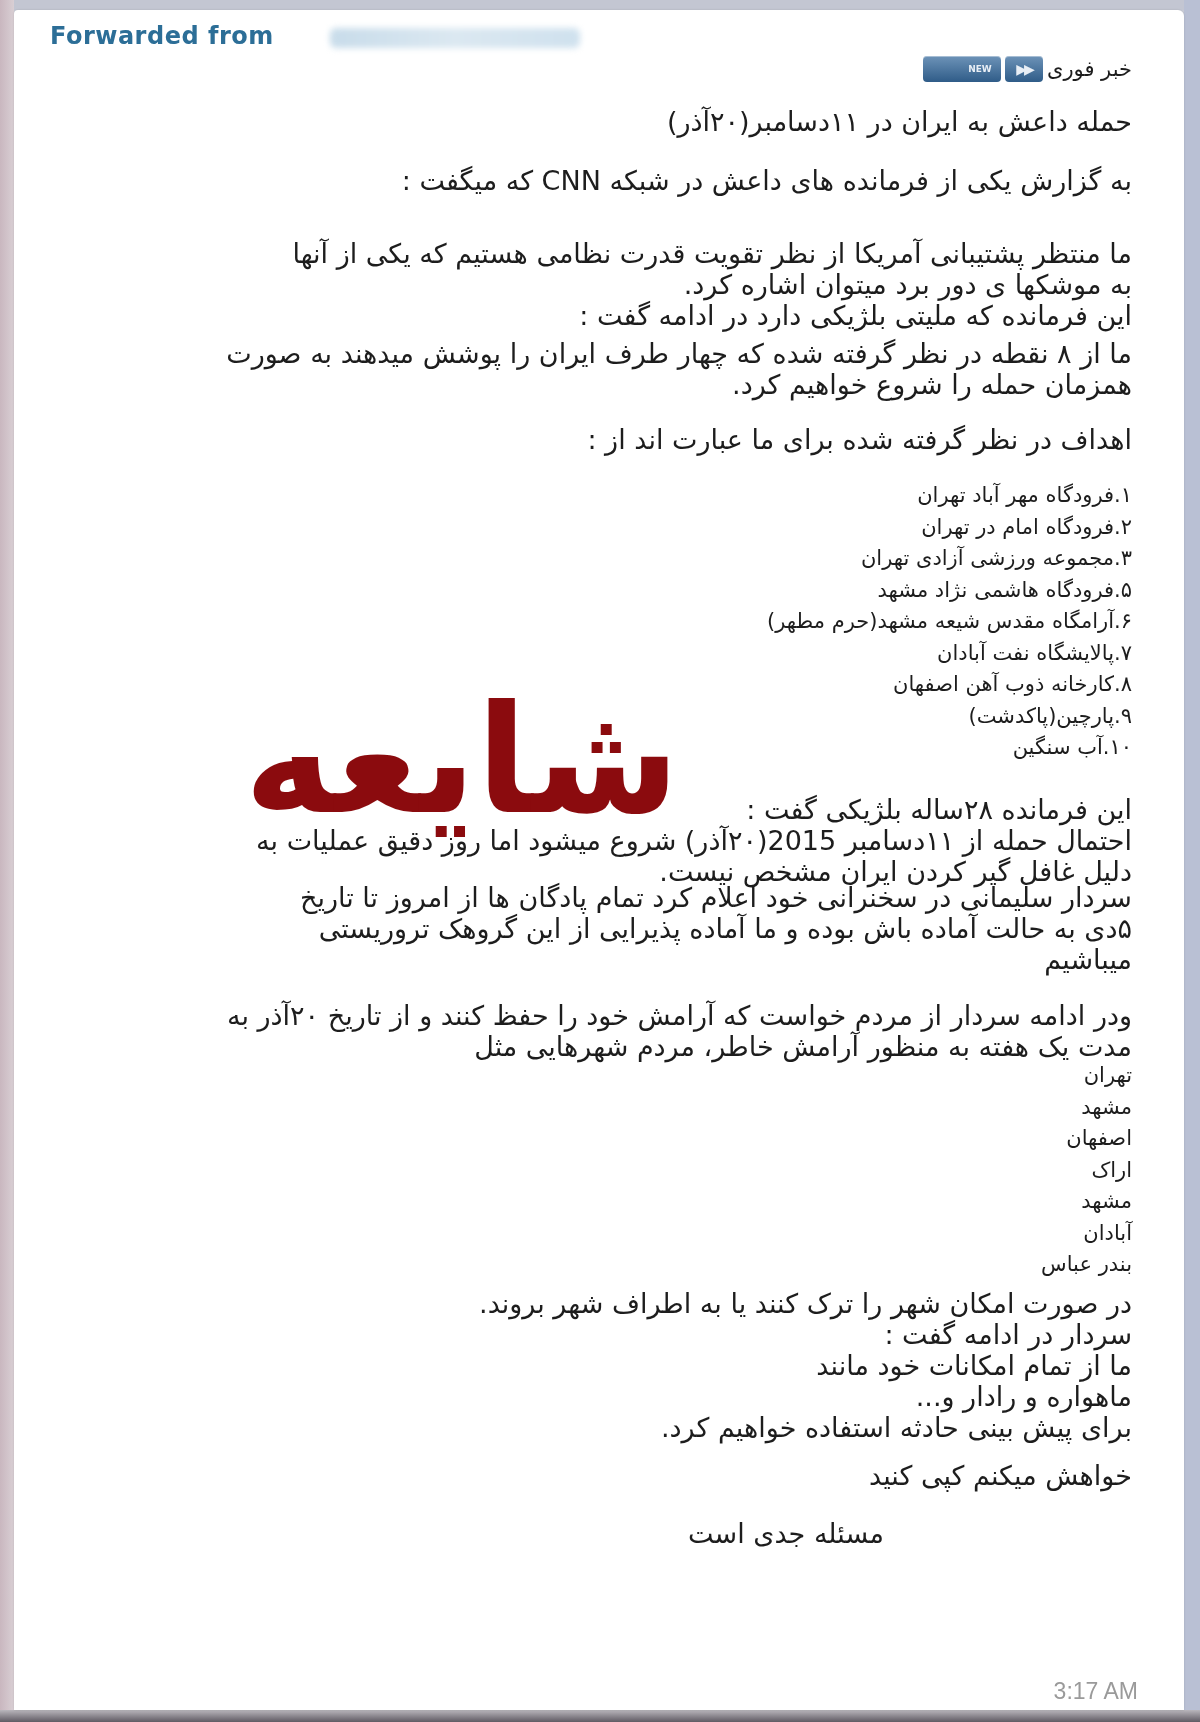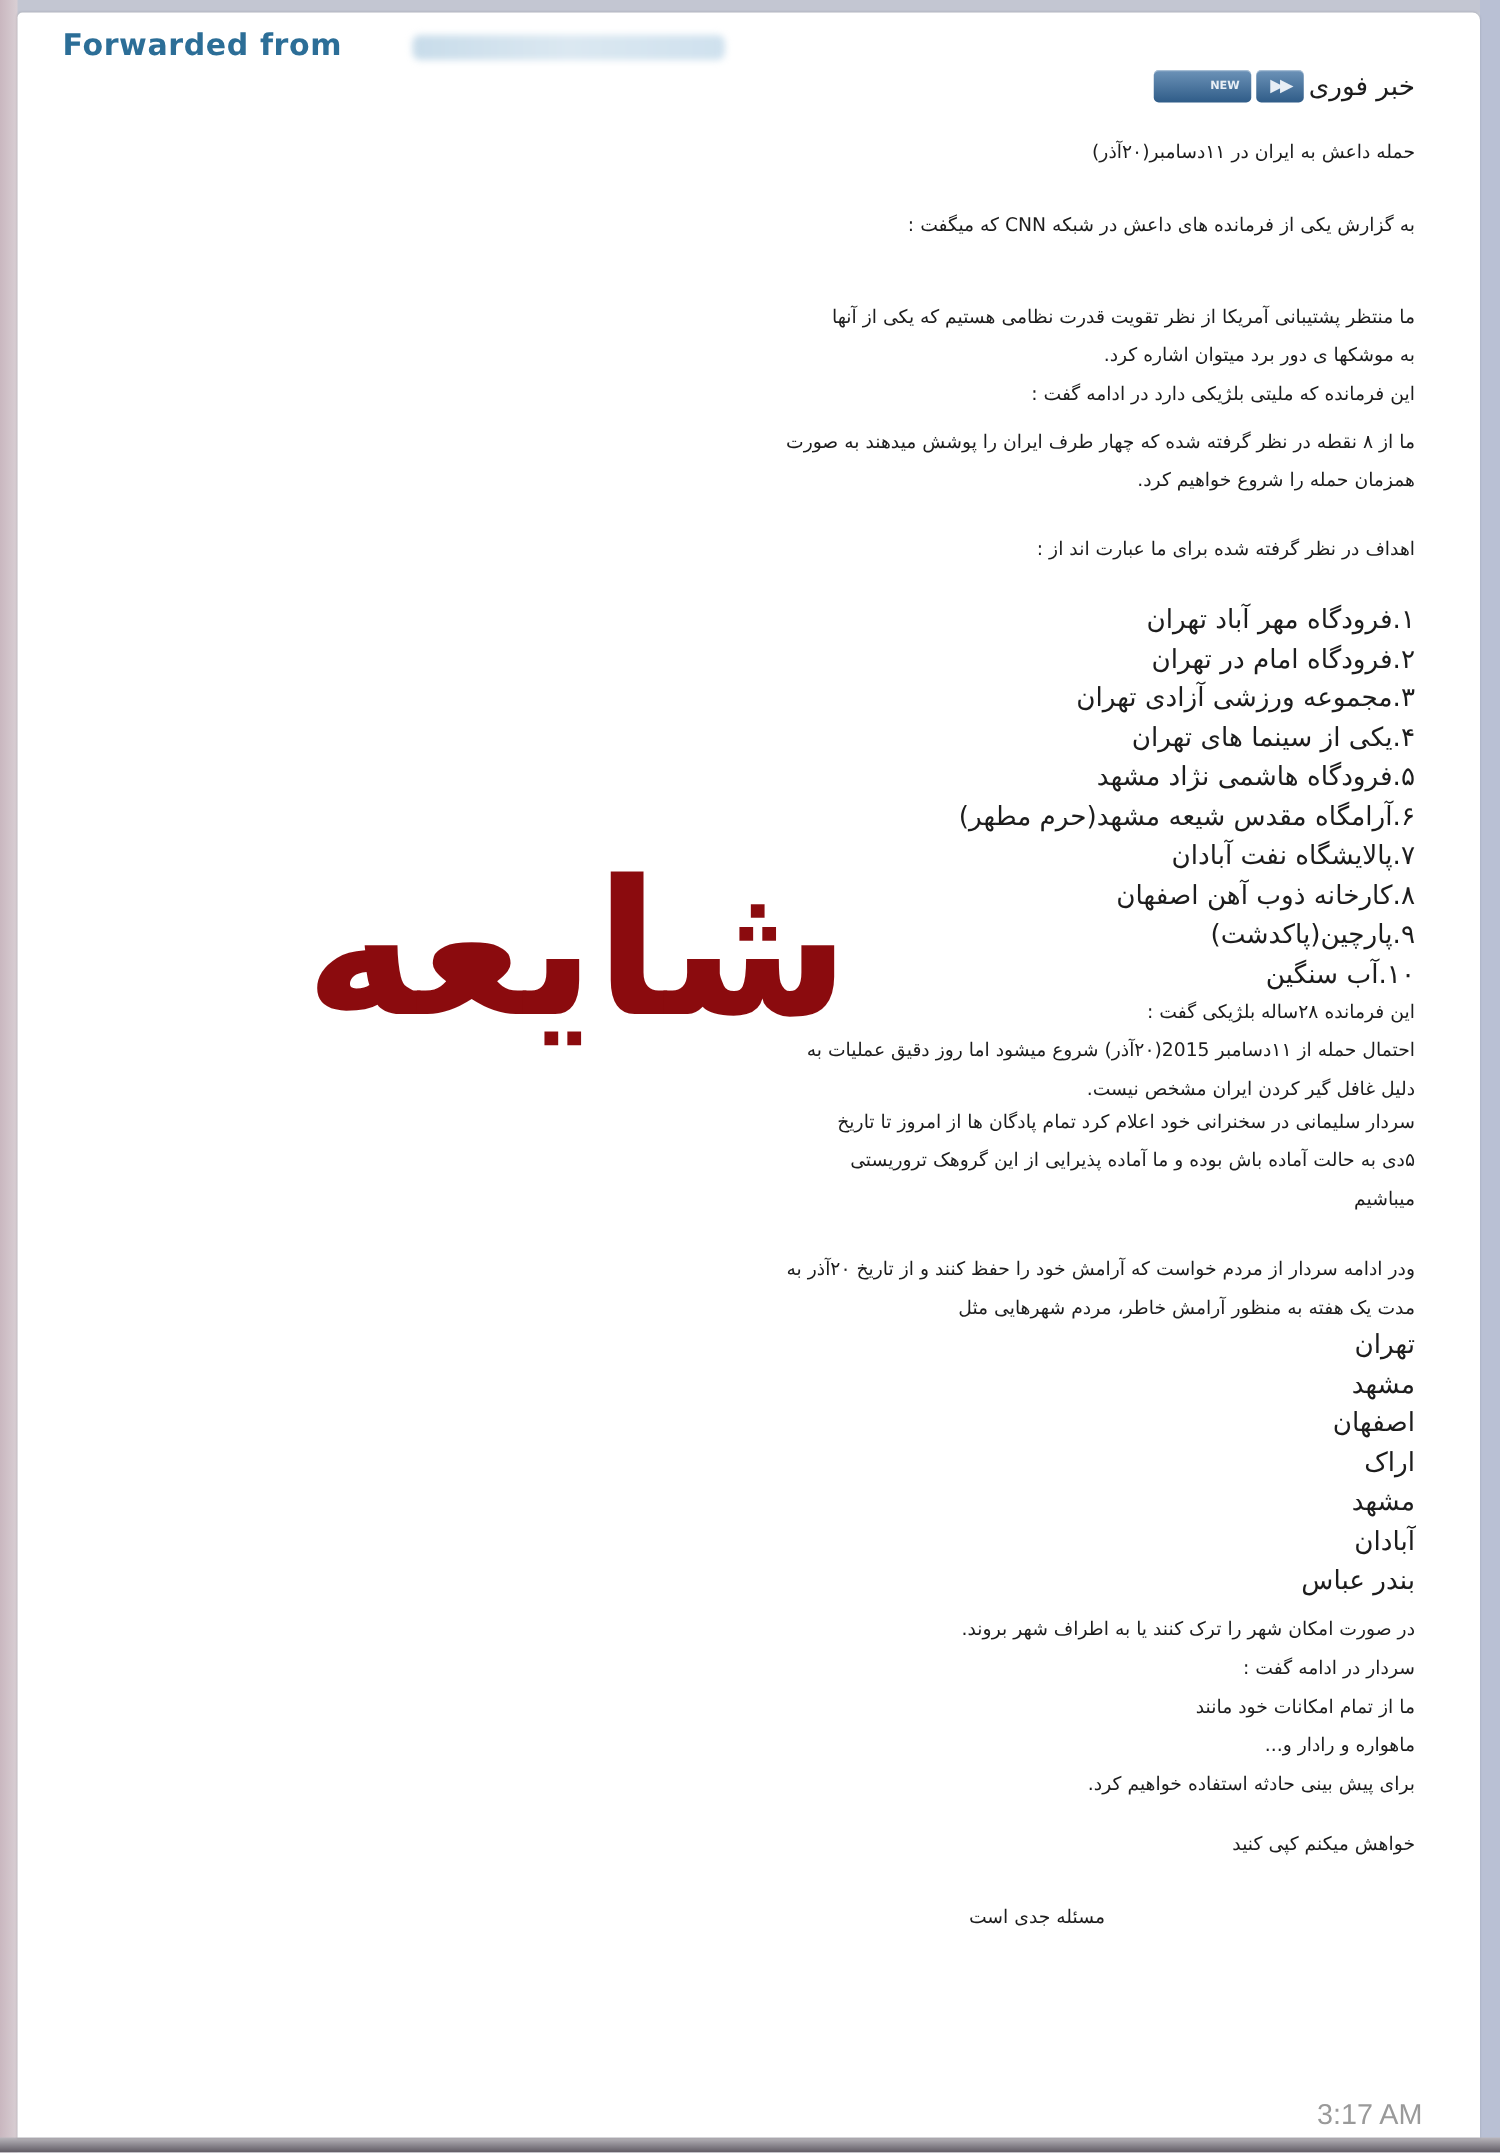--- a/index.html
+++ b/index.html
@@ -68,21 +68,21 @@
       filter: blur(3px);
       border-radius: 6px;
     }
     .msg {
       position: absolute;
       right: 52px;
       left: 40px;
       direction: rtl;
       text-align: right;
       font-family: "DejaVu Sans", sans-serif;
-      font-size: 15px;
+      font-size: 27px;
       color: #1d1d1d;
       line-height: 31px;
       white-space: pre-line;
     }
     .headline {
       position: absolute;
       right: 52px;
       top: 46px;
       direction: rtl;
       display: flex;
@@ -172,21 +172,20 @@
 به موشکها ی دور برد میتوان اشاره کرد.
 این فرمانده که ملیتی بلژیکی دارد در ادامه گفت :</div>
   <div class="msg" style="top:328px;">ما از ۸ نقطه در نظر گرفته شده که چهار طرف ایران را پوشش میدهند به صورت
 همزمان حمله را شروع خواهیم کرد.</div>
   <div class="msg" style="top:414px;">اهداف در نظر گرفته شده برای ما عبارت اند از :</div>
 
   <ul class="list" style="top:470px;">
     <li>۱.فرودگاه مهر آباد تهران</li>
     <li>۲.فرودگاه امام در تهران</li>
     <li>۳.مجموعه ورزشی آزادی تهران</li>
-    <li>۴.یکی از سینما های تهران</li>
     <li>۵.فرودگاه هاشمی نژاد مشهد</li>
     <li>۶.آرامگاه مقدس شیعه مشهد(حرم مطهر)</li>
     <li>۷.پالایشگاه نفت آبادان</li>
     <li>۸.کارخانه ذوب آهن اصفهان</li>
     <li>۹.پارچین(پاکدشت)</li>
     <li>۱۰.آب سنگین</li>
   </ul>
 
   <div class="msg" style="top:784px;">این فرمانده ۲۸ساله بلژیکی گفت :
 احتمال حمله از ۱۱دسامبر 2015(۲۰آذر) شروع میشود اما روز دقیق عملیات به

